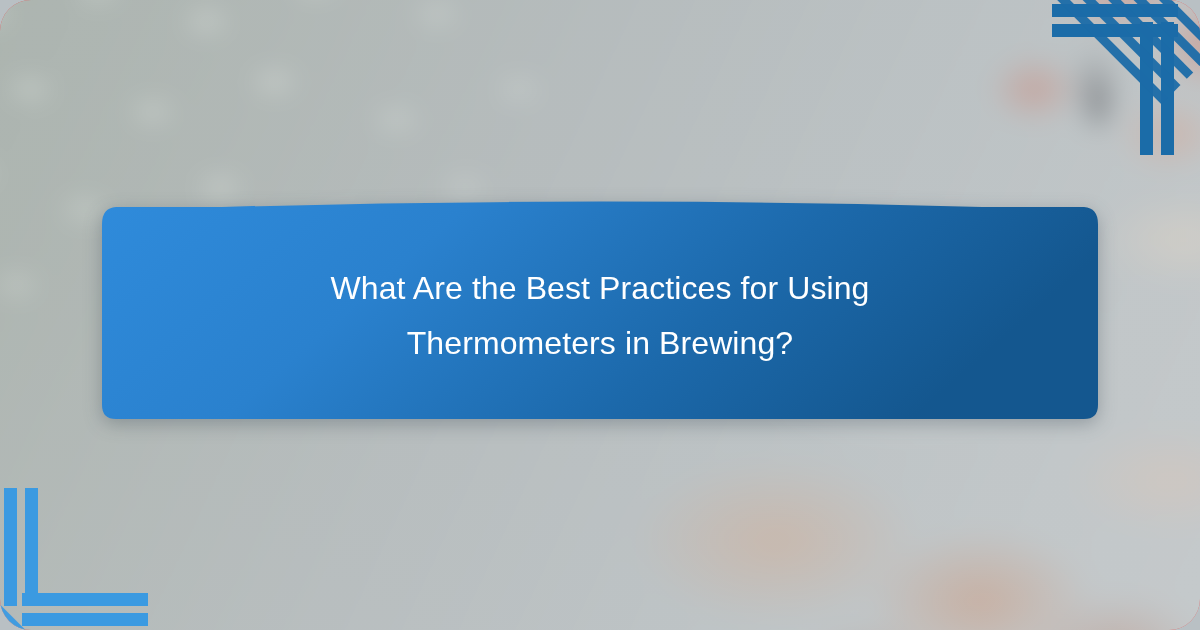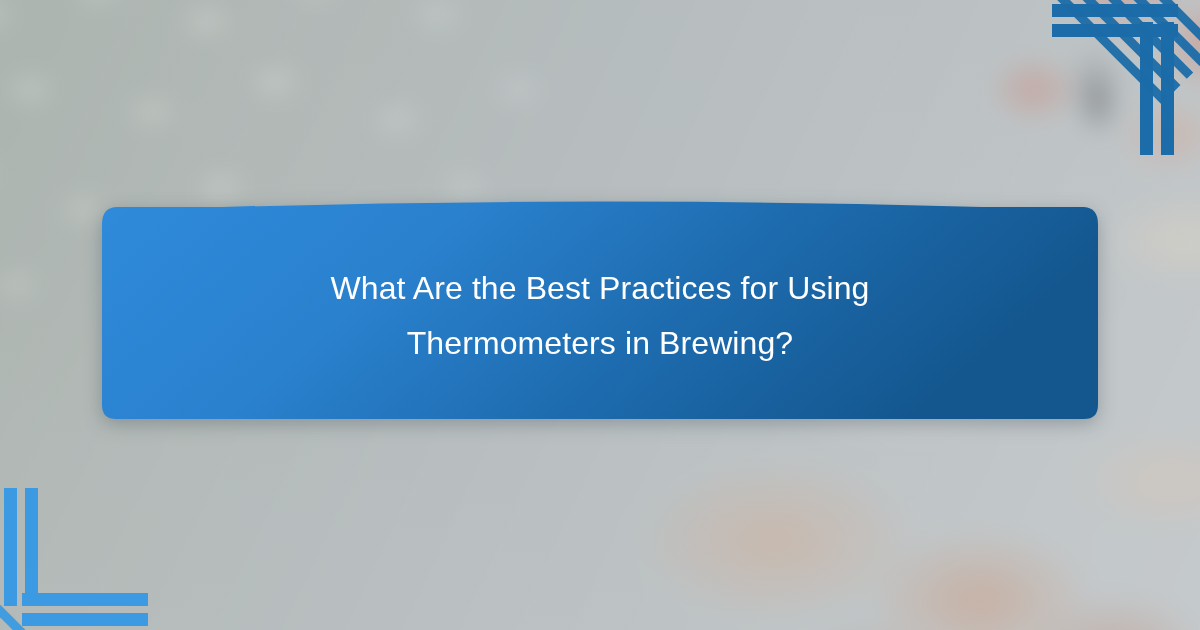--- a/index.html
+++ b/index.html
@@ -10,20 +10,21 @@
   body {
     font-family: "Liberation Sans", sans-serif;
   }
 
   .stage {
     position: relative;
     width: 1200px;
     height: 630px;
     overflow: hidden;
     background: #ef4444;
+    border-radius: 31px;
   }
 
   
   .bg-photo {
     position: absolute;
     inset: -40px;
     background-color: #b6bdc1;
     background-image:
       
       radial-gradient(ellipse 150px 95px at 78% 88%, rgba(205,150,120,0.55), rgba(205,150,120,0) 72%),

